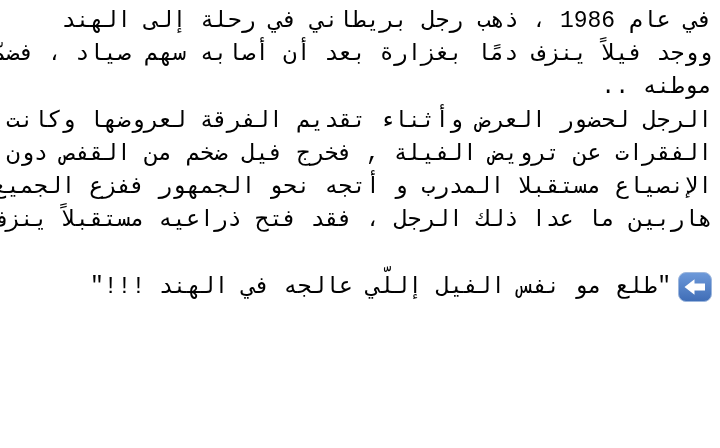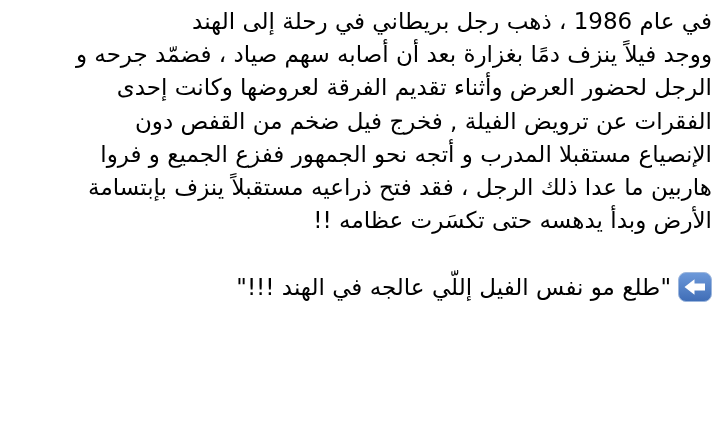--- a/index.html
+++ b/index.html
@@ -19,20 +19,21 @@
     text-align: right;
     unicode-bidi: plaintext;
     font-family: "DejaVu Sans", sans-serif;
     font-size: 23px;
     color: #000000;
   }
   .line {
     height: 33.2px;
     line-height: 33.2px;
     white-space: nowrap;
+    font-family: Liberation Mono, monospace;
   }
   .line.blank {
     
   }
   .punchline {
     display: flex;
     flex-direction: row; 
     align-items: center;
     gap: 7px;
   }
@@ -46,25 +47,25 @@
   .punchline-text {
     white-space: nowrap;
   }
 </style>
 </head>
 <body>
 
 <main class="story">
   <div class="line">في عام 1986 ، ذهب رجل بريطاني في رحلة إلى الهند</div>
   <div class="line">ووجد فيلاً ينزف دمًا بغزارة بعد أن أصابه سهم صياد ، فضمّد جرحه و</div>
+  <div class="line">موطنه ..</div>
   <div class="line">الرجل لحضور العرض وأثناء تقديم الفرقة لعروضها وكانت إحدى</div>
   <div class="line">الفقرات عن ترويض الفيلة , فخرج فيل ضخم من القفص دون</div>
   <div class="line">الإنصياع مستقبلا المدرب و أتجه نحو الجمهور ففزع الجميع و فروا</div>
   <div class="line">هاربين ما عدا ذلك الرجل ، فقد فتح ذراعيه مستقبلاً ينزف بإبتسامة</div>
-  <div class="line">الأرض وبدأ يدهسه حتى تكسَرت عظامه !!</div>
   <div class="line blank"></div>
   <div class="line punchline">
     <span class="arrow-badge">
       <svg width="34" height="30" viewBox="0 0 34 30" xmlns="http://www.w3.org/2000/svg">
         <defs>
           <linearGradient id="bluebadge" x1="0" y1="0" x2="0" y2="1">
             <stop offset="0" stop-color="#6e9ada"></stop>
             <stop offset="1" stop-color="#3f6db6"></stop>
           </linearGradient>
         </defs>

